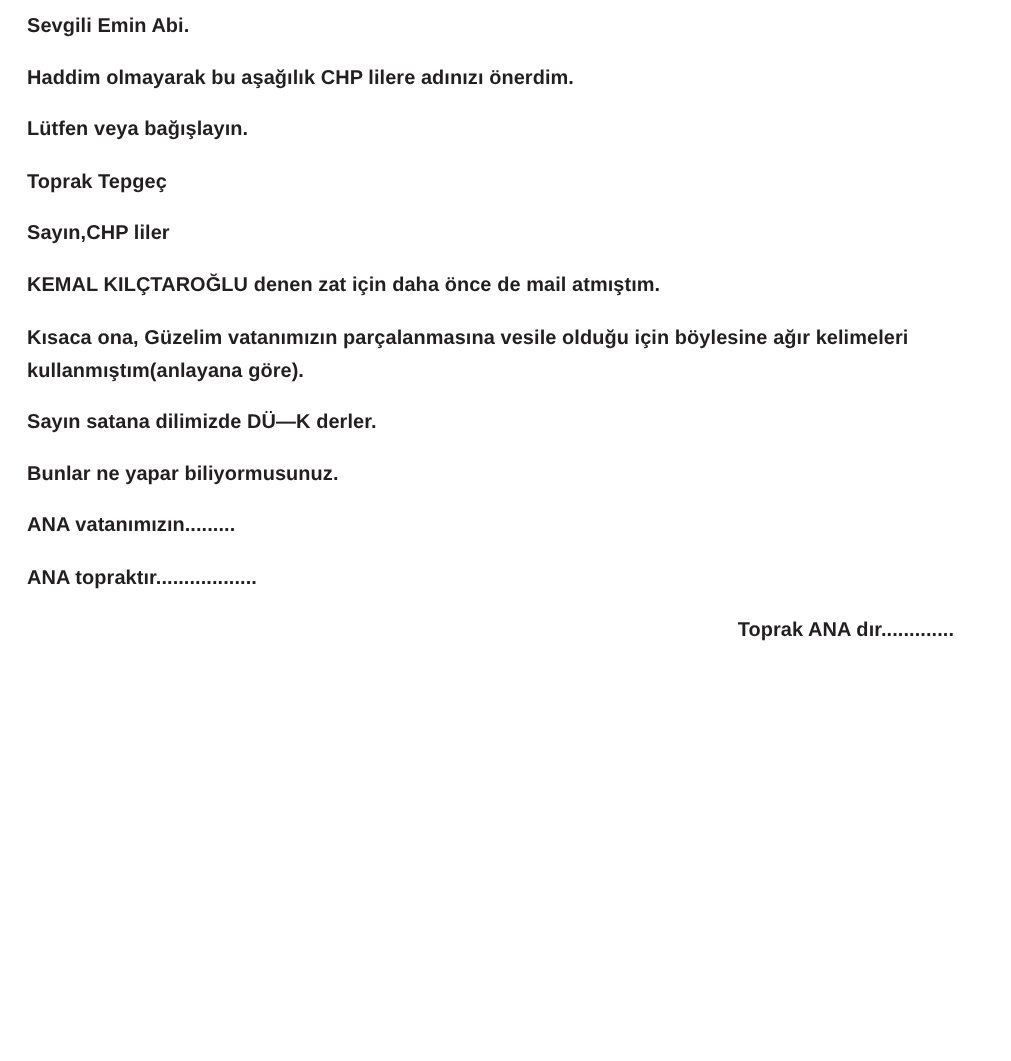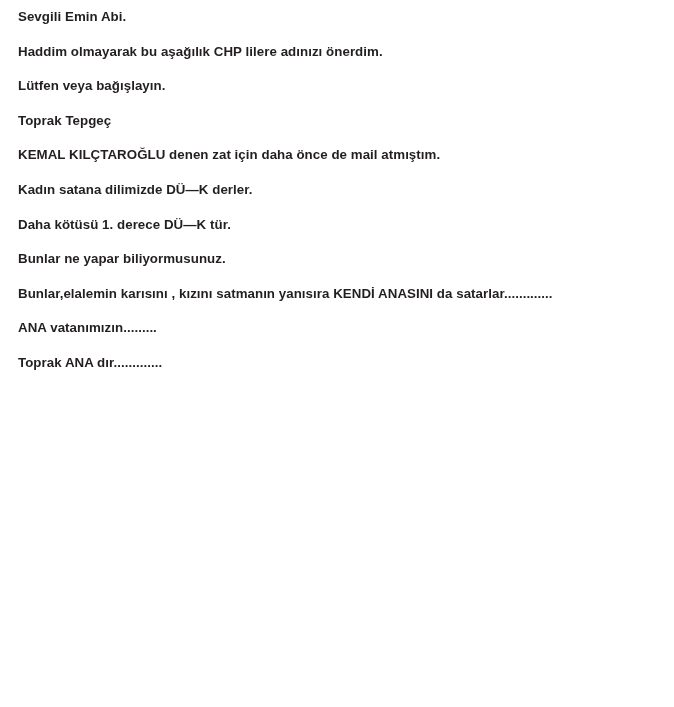--- a/index.html
+++ b/index.html
@@ -39,33 +39,35 @@
     letter-spacing: 0.05px;
     white-space: pre-wrap;
     max-width: 618px;
     text-rendering: optimizeLegibility;
   }
   .para.wide {
     max-width: 640px;
   }
   .para:last-child {
     margin-bottom: 4px;
+    text-align: right;
   }
 </style>
 </head>
 <body>
 
 <div id="document-page">
   <div class="para-list">
     <p class="para">Sevgili Emin Abi.</p>
     <p class="para">Haddim olmayarak bu aşağılık CHP lilere adınızı önerdim.</p>
     <p class="para">Lütfen veya bağışlayın.</p>
     <p class="para">Toprak Tepgeç</p>
+    <p class="para">Sayın,CHP liler</p>
     <p class="para">KEMAL KILÇTAROĞLU denen zat için daha önce de mail atmıştım.</p>
-    <p class="para">Kadın satana dilimizde DÜ—K derler.</p>
-    <p class="para">Daha kötüsü 1. derece DÜ—K tür.</p>
+    <p class="para wide">Kısaca ona, Güzelim vatanımızın parçalanmasına vesile olduğu için böylesine ağır kelimeleri kullanmıştım(anlayana göre).</p>
+    <p class="para">Sayın satana dilimizde DÜ—K derler.</p>
     <p class="para">Bunlar ne yapar biliyormusunuz.</p>
-    <p class="para wide">Bunlar,elalemin karısını , kızını satmanın yanısıra KENDİ ANASINI da satarlar.............</p>
     <p class="para">ANA vatanımızın.........</p>
+    <p class="para">ANA topraktır..................</p>
     <p class="para">Toprak ANA dır.............</p>
 
   </div>
 </div>
 
 </body></html>

